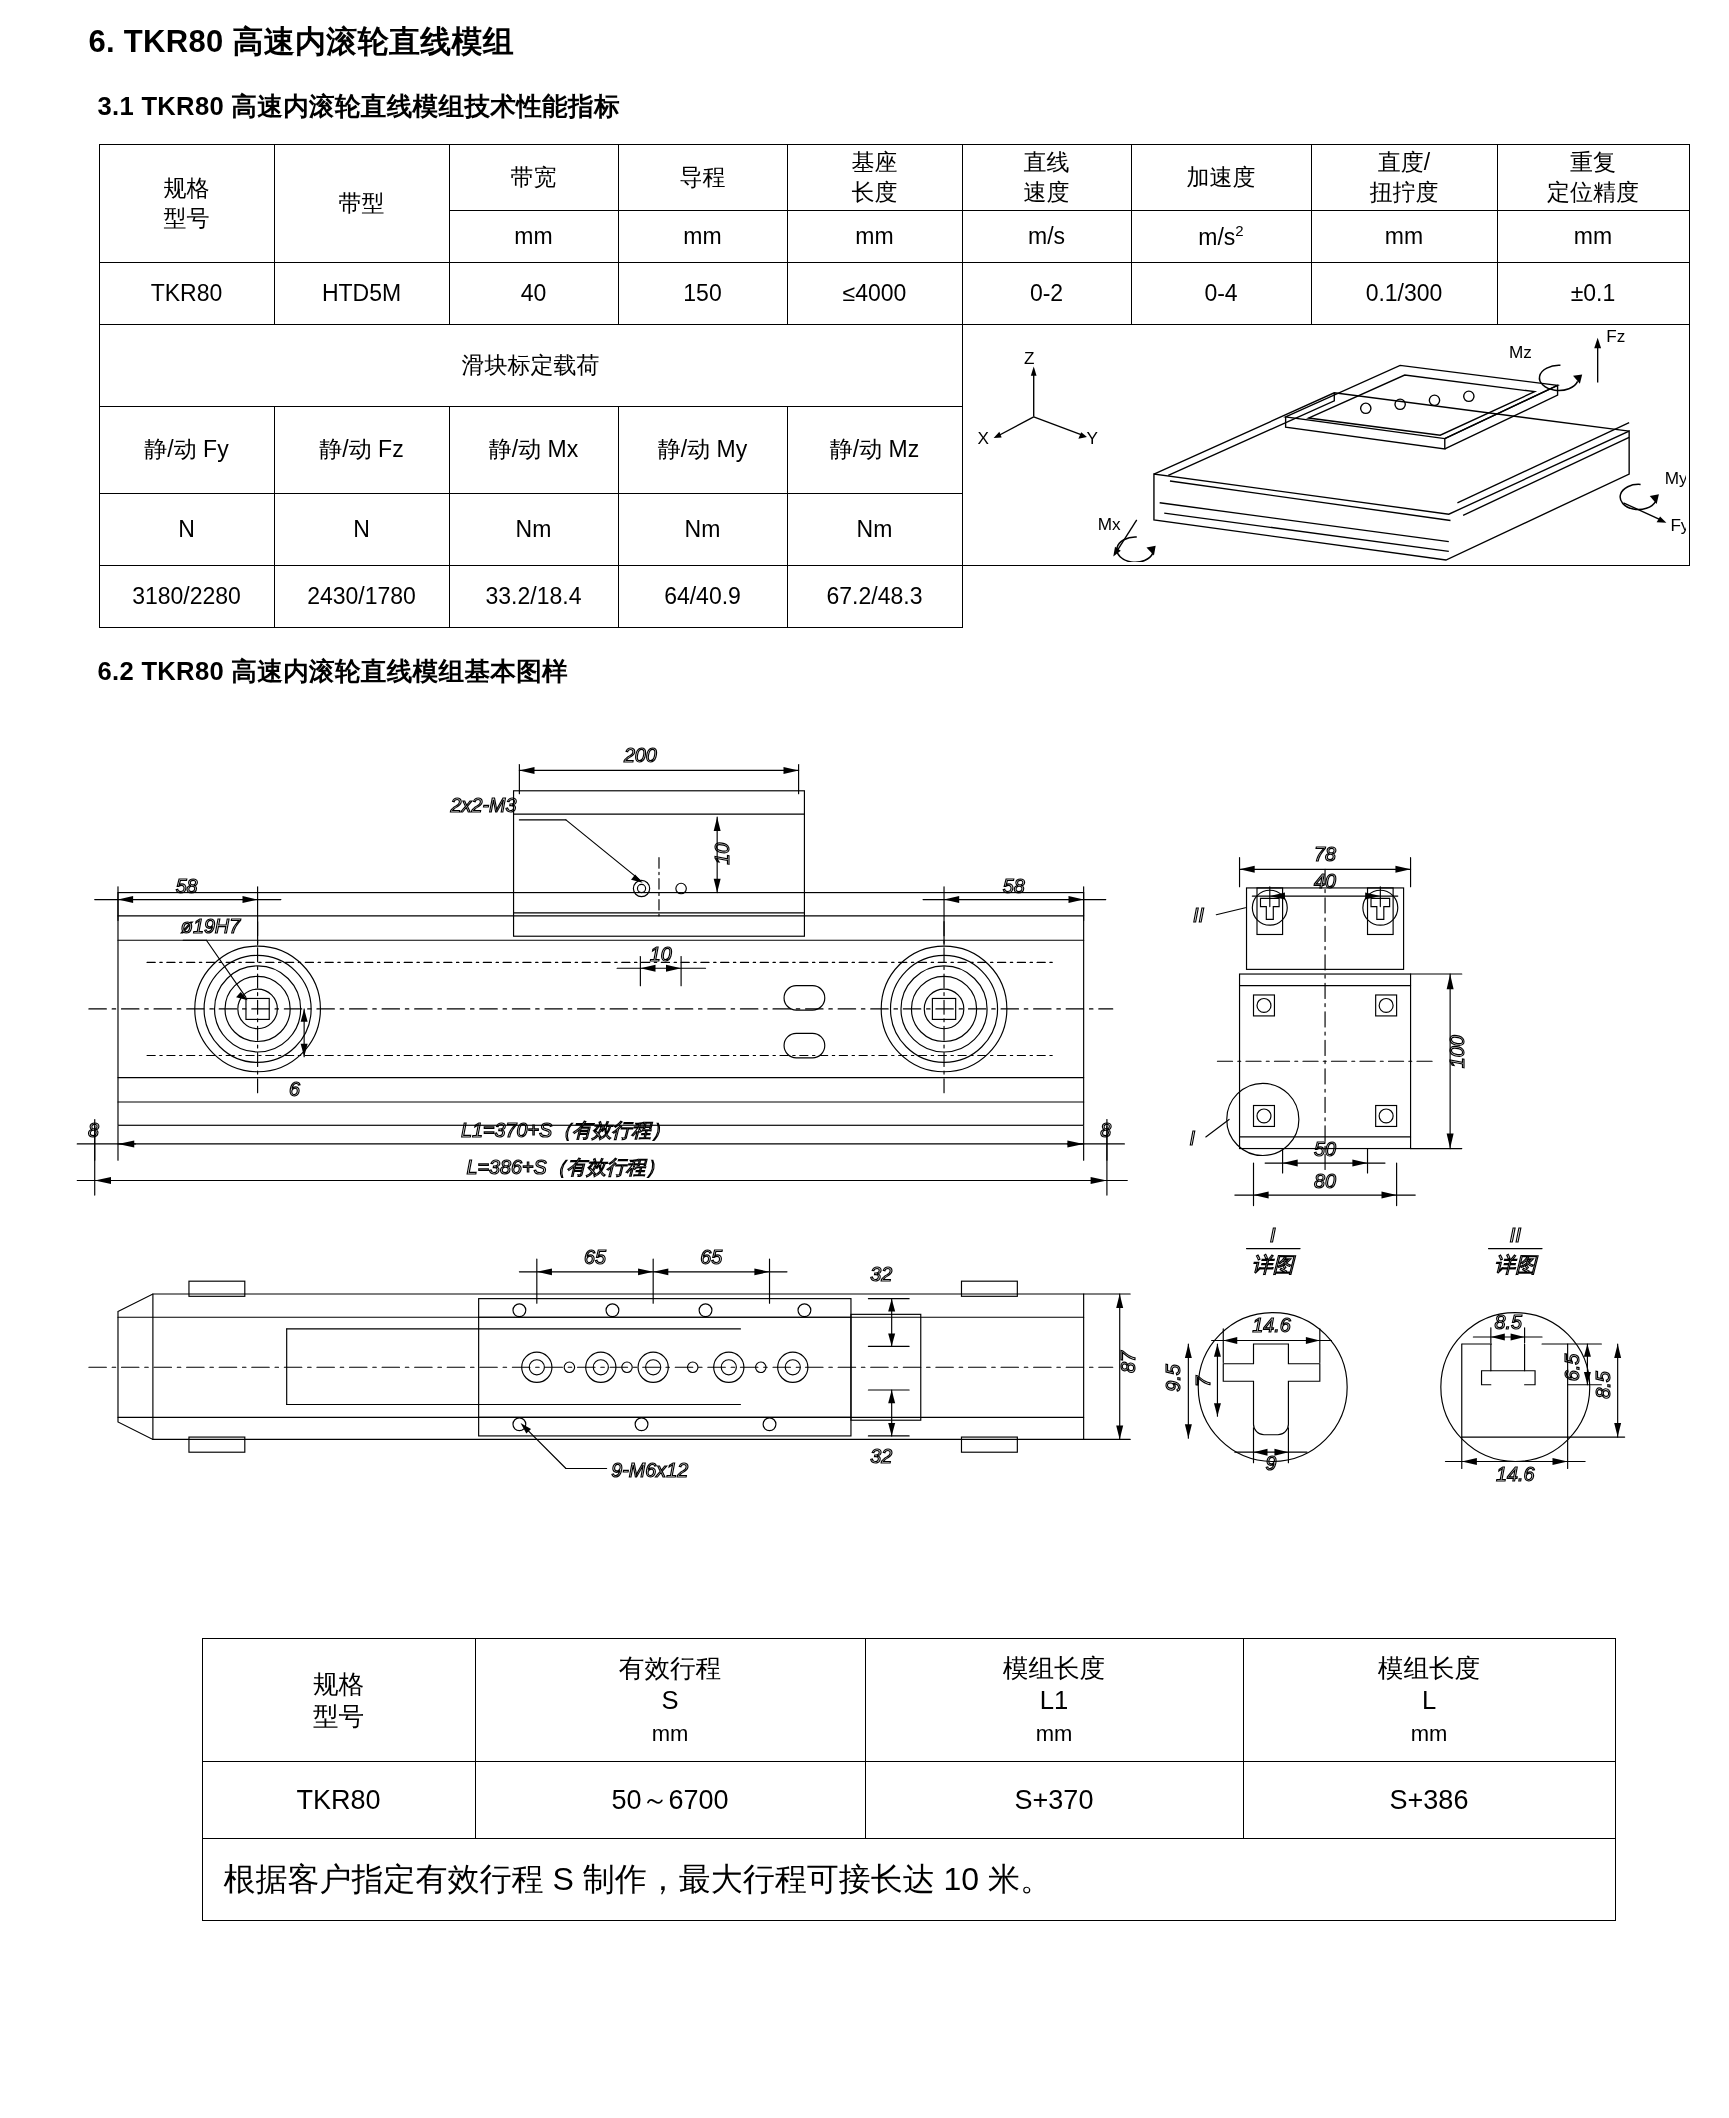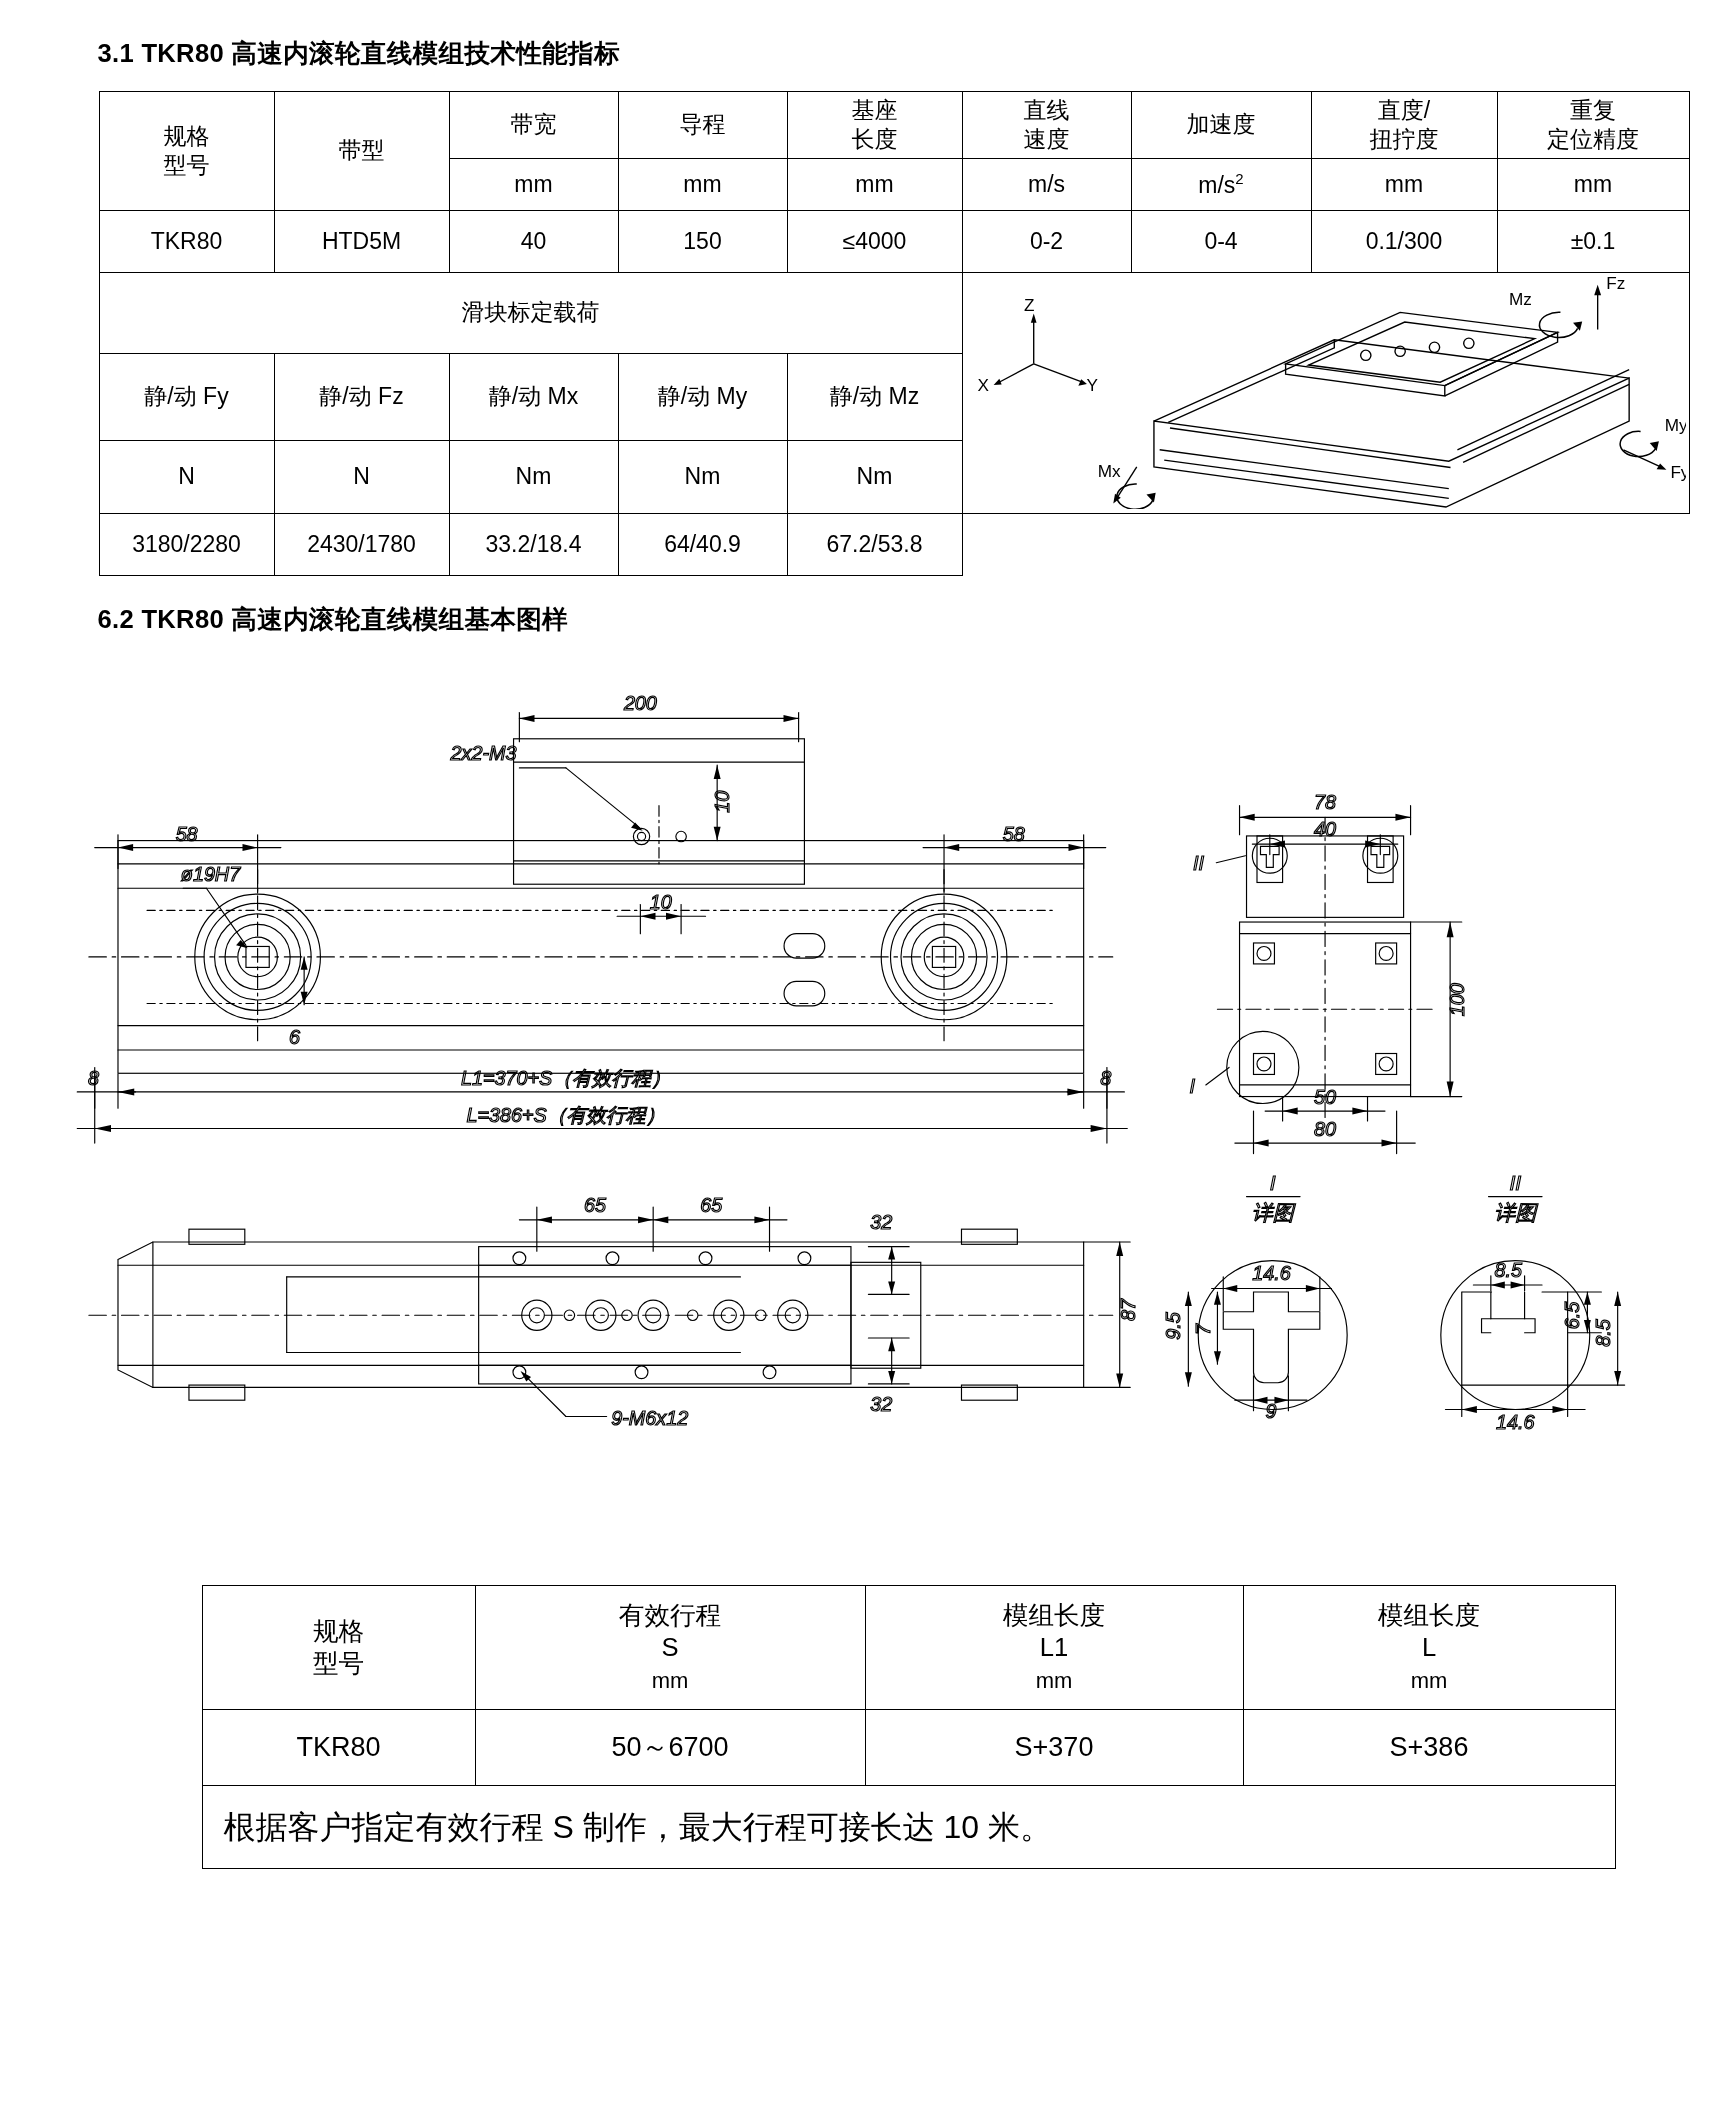--- a/index.html
+++ b/index.html
@@ -96,20 +96,21 @@
   .bot-val{height:64px;font-size:27px;}
   .bot-note{height:70px;text-align:left !important;padding-left:21px !important;font-size:32px;}
   .u{font-size:22px;}
 </style>
 </head>
 <body>
 
 <div class="page">
   <div class="inner">
 
+    <h1 class="sect">6. TKR80 高速内滚轮直线模组</h1>
     <h2 class="sub">3.1 TKR80 高速内滚轮直线模组技术性能指标</h2>
 
     <div class="spec-wrap">
       <table class="spec">
         <colgroup>
           <col style="width:175px">
           <col style="width:175px">
           <col style="width:169px">
           <col style="width:169px">
           <col style="width:175px">
@@ -236,21 +237,21 @@
           <td class="h-unit">N</td>
           <td class="h-unit">Nm</td>
           <td class="h-unit">Nm</td>
           <td class="h-unit">Nm</td>
         </tr>
         <tr>
           <td class="h-val">3180/2280</td>
           <td class="h-val">2430/1780</td>
           <td class="h-val">33.2/18.4</td>
           <td class="h-val">64/40.9</td>
-          <td class="h-val">67.2/53.8</td>
+          <td class="h-val">67.2/48.3</td>
           <td style="border:none;padding:0;"></td>
           <td style="border:none;padding:0;"></td>
           <td style="border:none;padding:0;"></td>
           <td style="border:none;padding:0;"></td>
         </tr>
       </tbody>
         </table>
     </div>
 
     <h2 class="sub">6.2 TKR80 高速内滚轮直线模组基本图样</h2>

